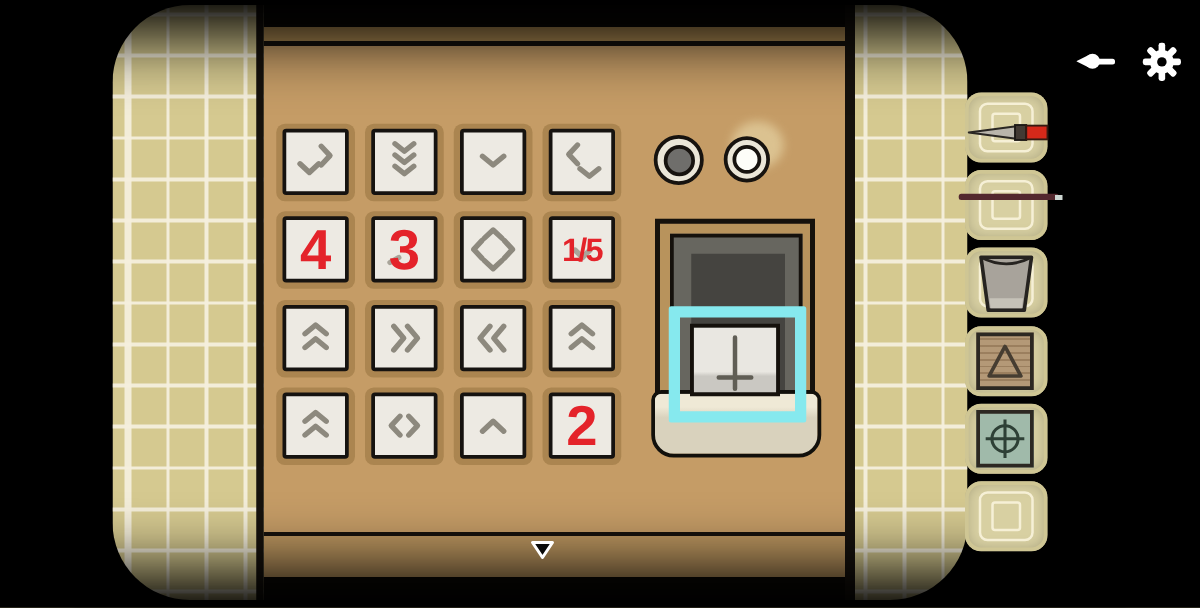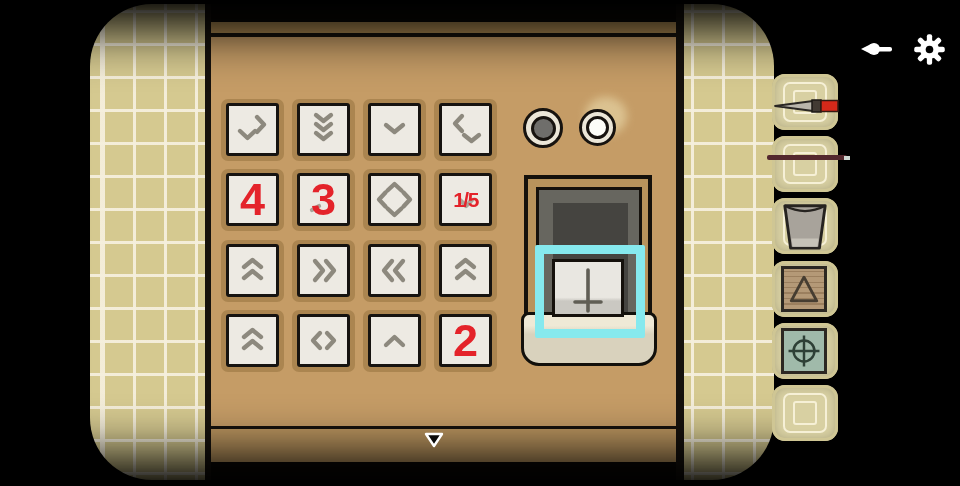--- a/index.html
+++ b/index.html
@@ -129,21 +129,21 @@
             <path d="M14.5 16.5 L8 23.5 L14.5 30.5" fill="none" stroke="#8d897e" stroke-width="4.3" stroke-linecap="round" stroke-linejoin="round"></path>
           </svg>
         </div>
       </div>
       <div class="cell" style="left: 439px; top: 173px;">
         <div class="plate"></div>
      <div class="btn">
           <svg width="47" height="47" viewBox="0 0 47 47">
             <path d="M18 24 L24 30 L30 24" fill="none" stroke="#a9a59a" stroke-width="4.3" stroke-linecap="round" stroke-linejoin="round"></path>
           </svg>
-          <span class="num" style="font-size:21px;letter-spacing:-1.5px;">1/5</span>
+          <span class="num" style="font-size:26px;letter-spacing:-1.5px;">1/5</span>
         </div>
       </div>
       <div class="cell" style="left: 226px; top: 244px;">
         <div class="plate"></div>
      <div class="btn">
           <svg width="47" height="47" viewBox="0 0 47 47">
             <path d="M15 20 L23.5 13 L32 20" fill="none" stroke="#8d897e" stroke-width="4.3" stroke-linecap="round" stroke-linejoin="round"></path>
             <path d="M15 31 L23.5 24 L32 31" fill="none" stroke="#8d897e" stroke-width="4.3" stroke-linecap="round" stroke-linejoin="round"></path>
           </svg>
         </div>

